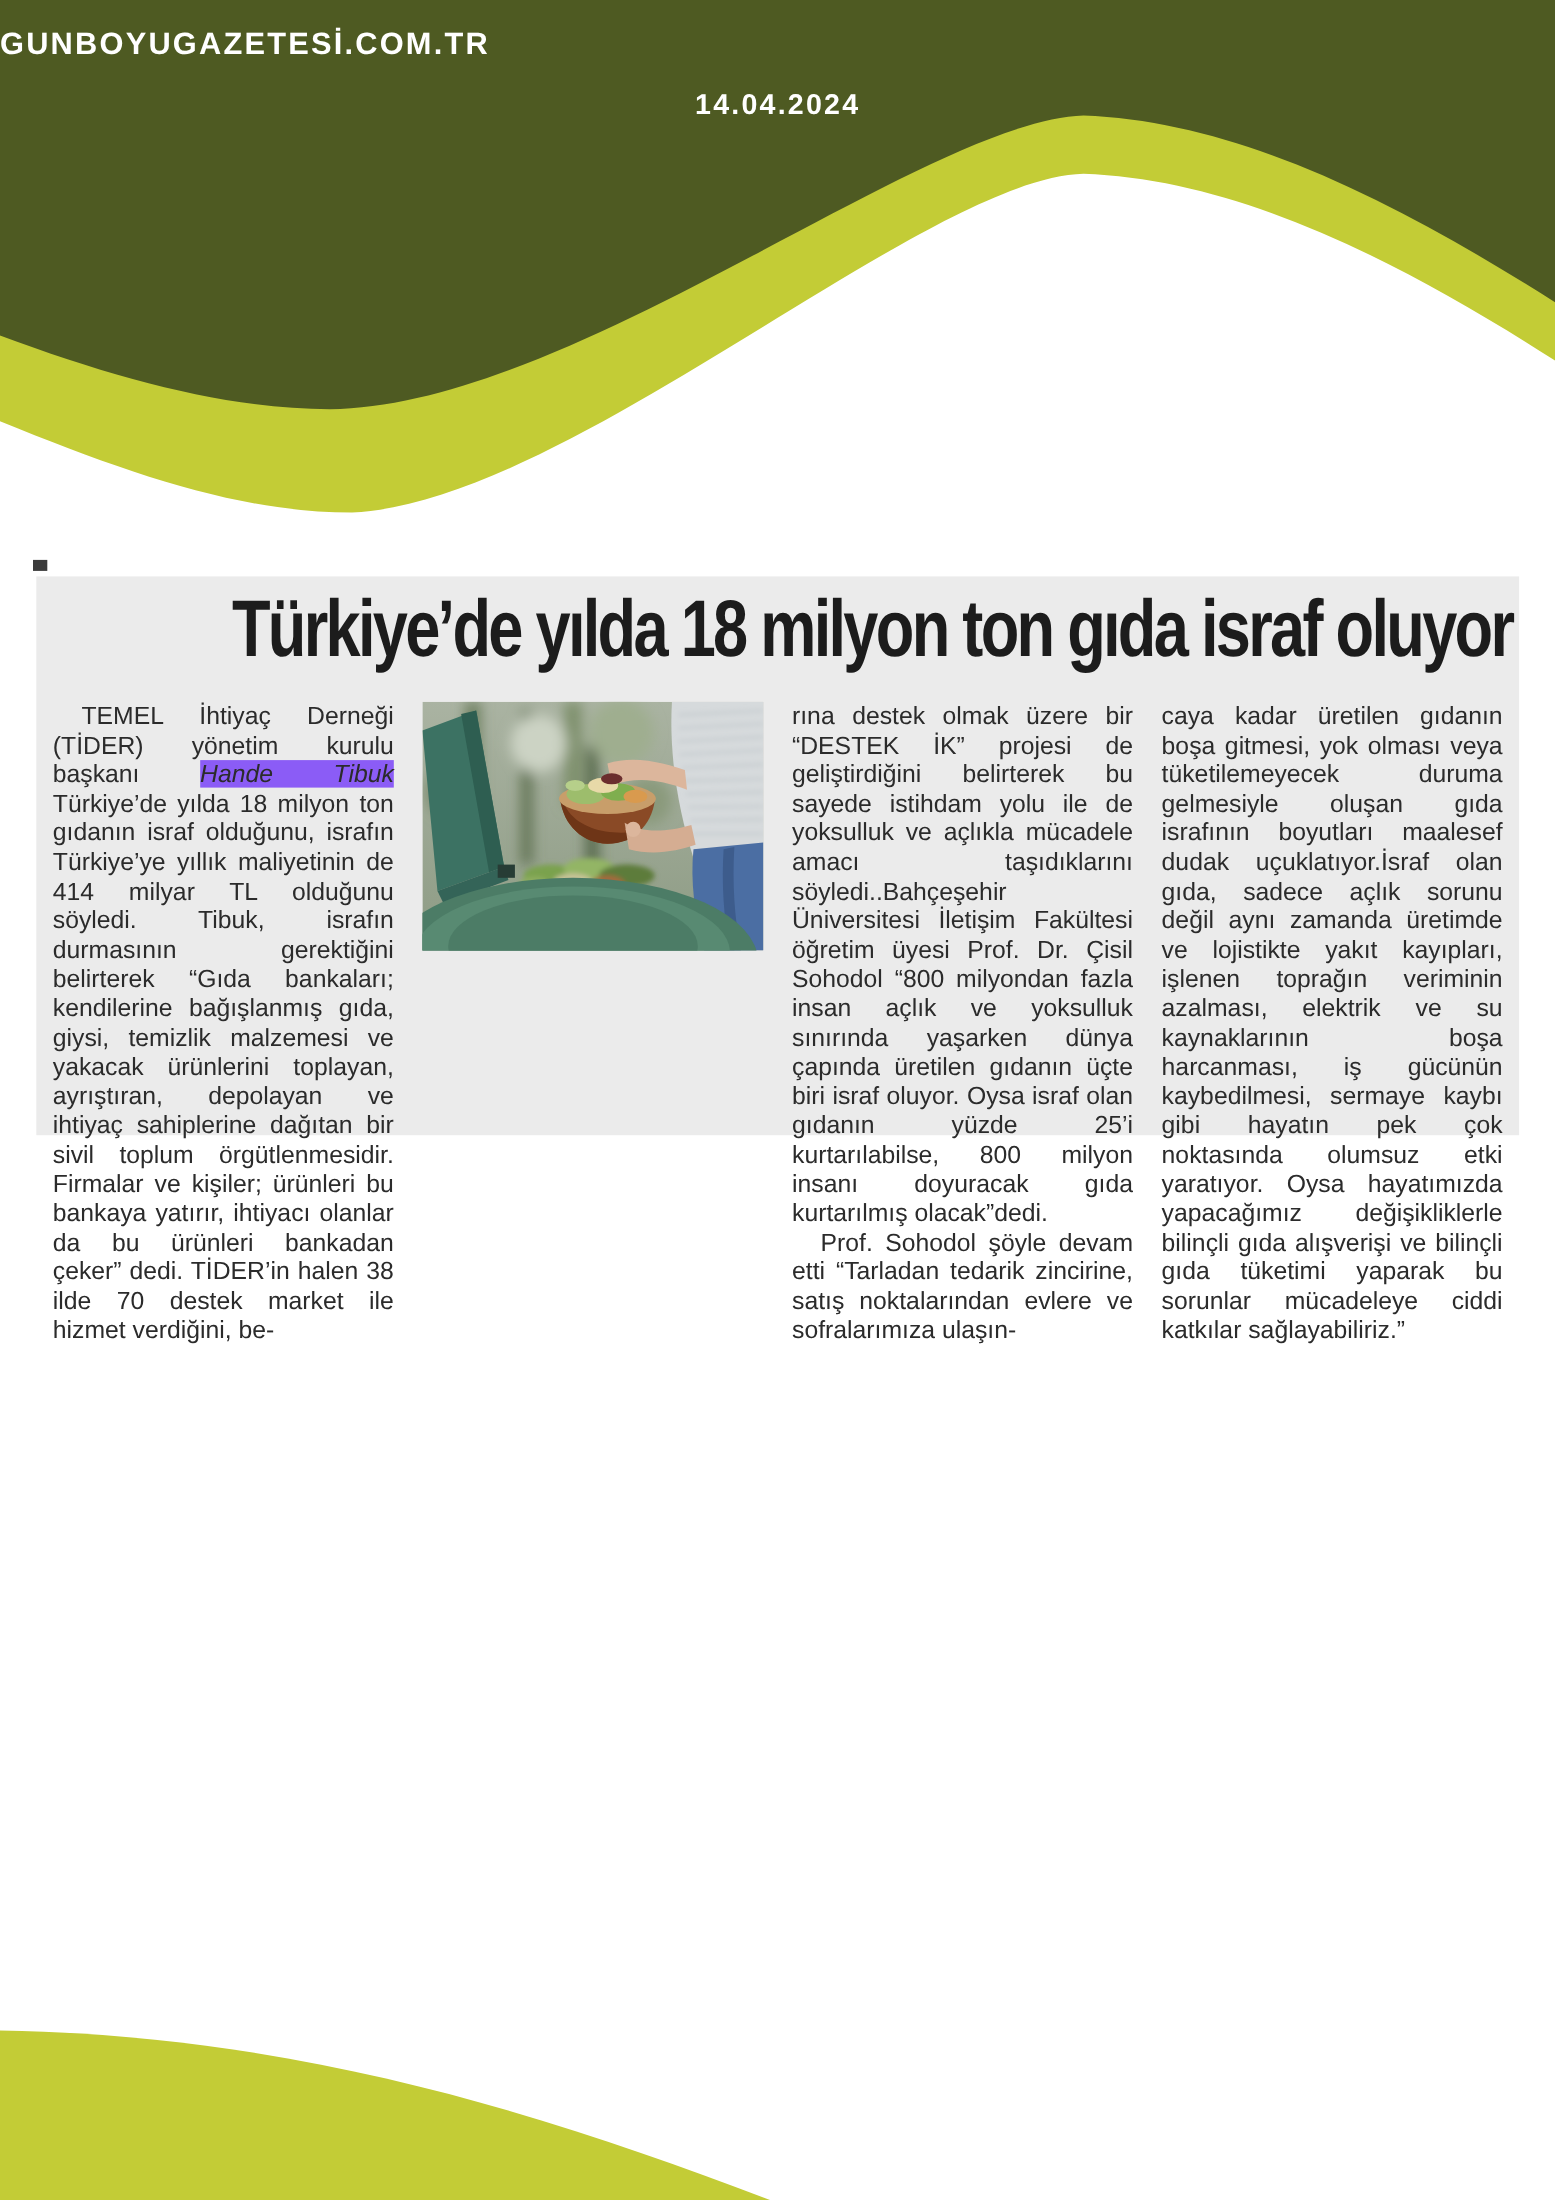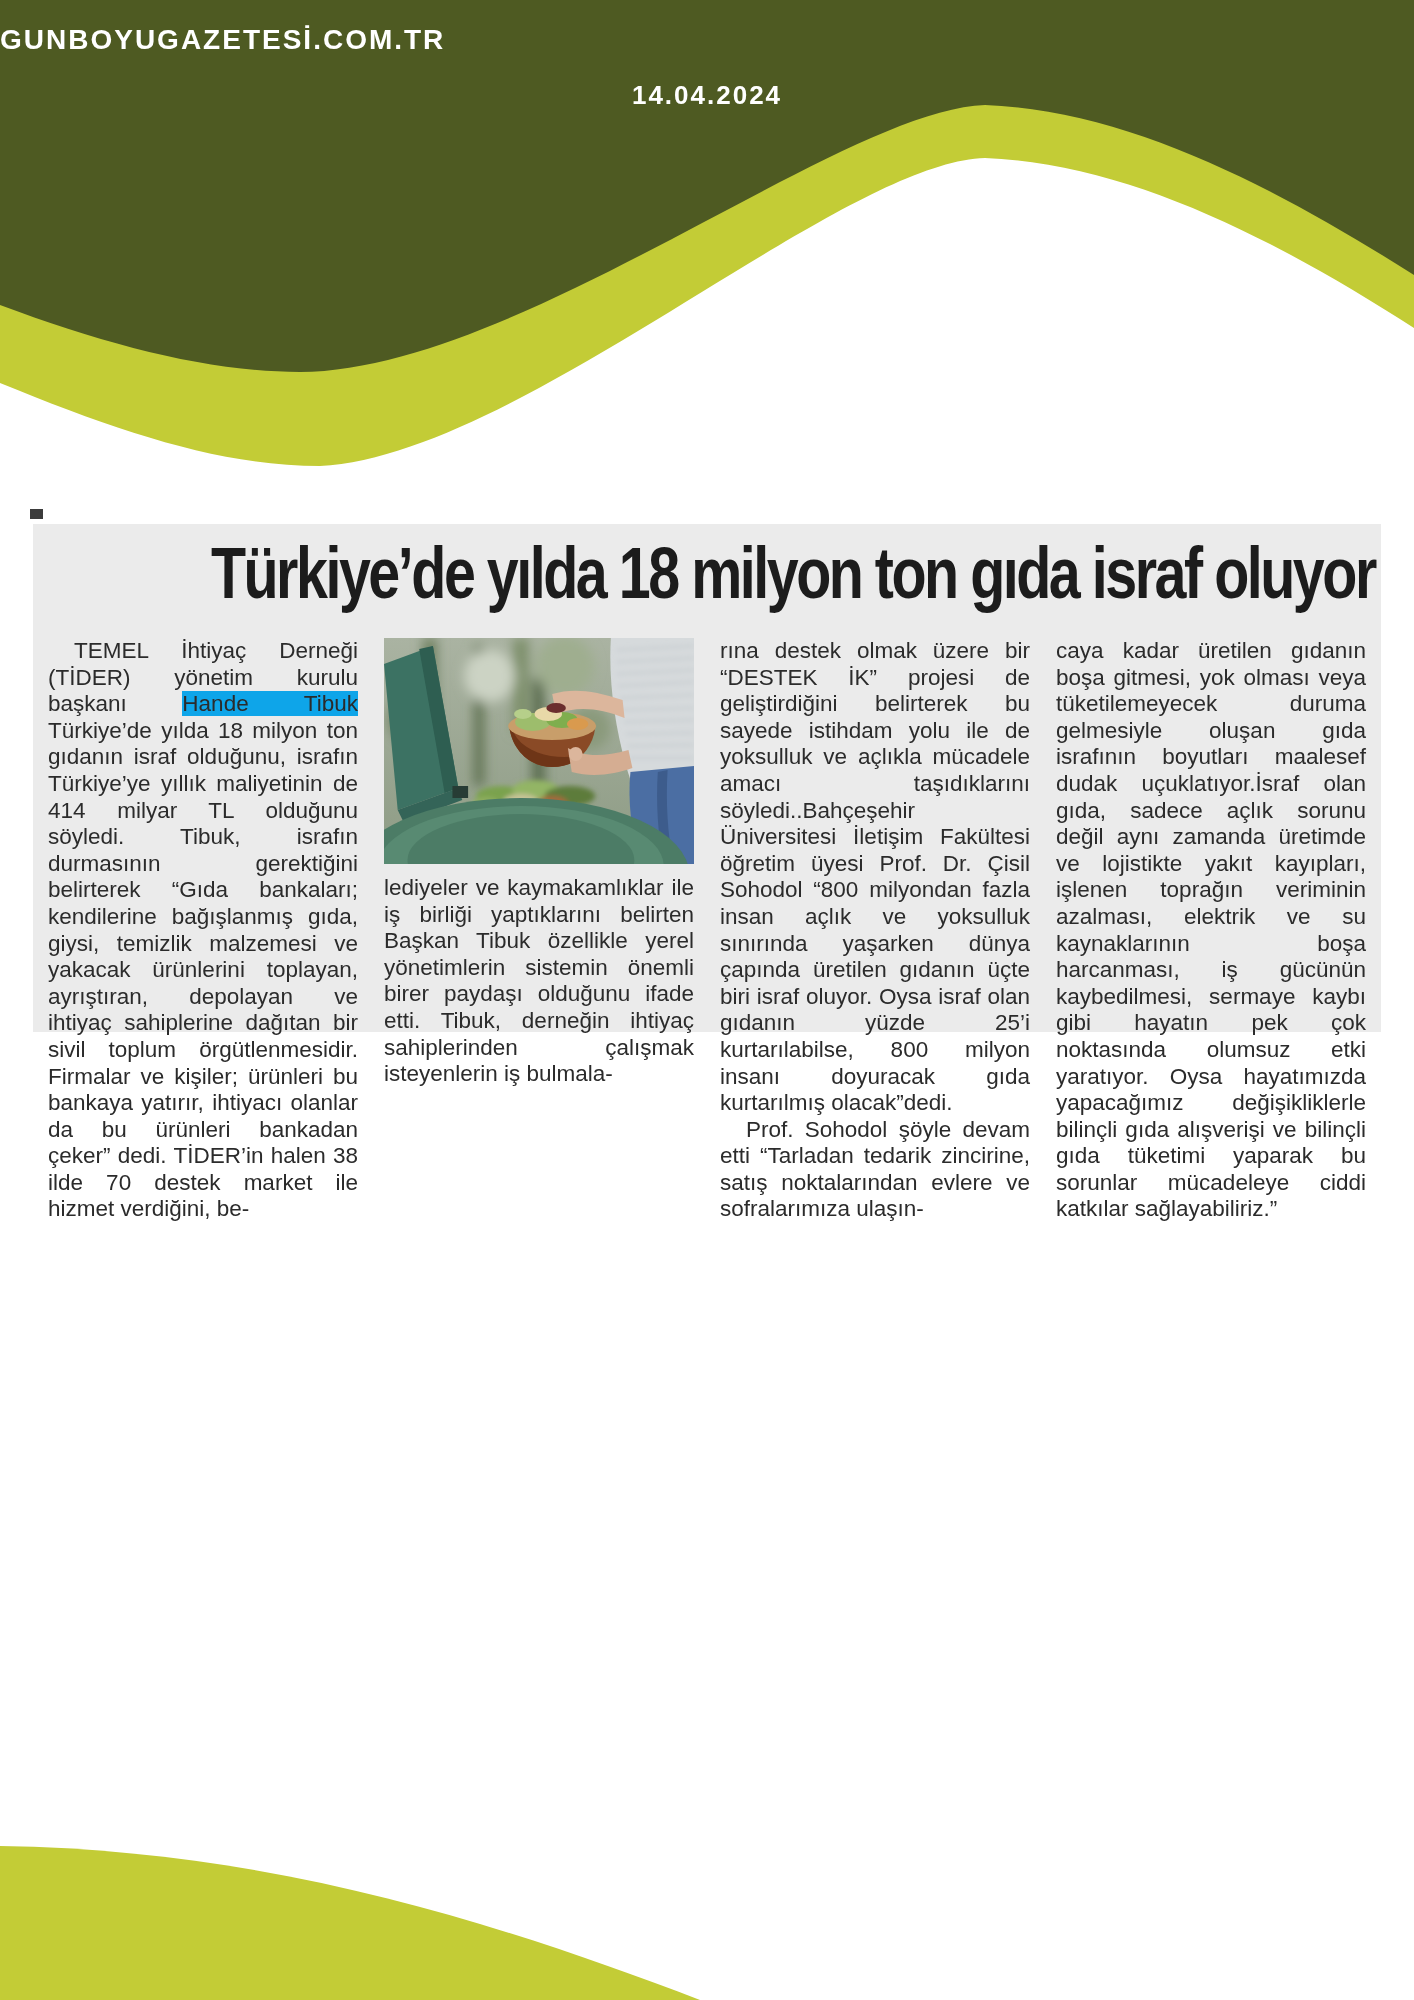--- a/index.html
+++ b/index.html
@@ -42,21 +42,21 @@
     position:absolute; left:15px; top:114px; width:1318px;
     display:flex; gap:26px;
   }
   .col {
     flex:1; min-width:0;
     font-size:22.5px; line-height:26.6px; color:#2b2b2b; text-align:justify;
   }
   .col p { margin:0; }
   .col p.indent { text-indent:26px; }
   .lead { font-weight:normal; }
-  .hl { background:#0ea5e9; }
+  .hl { background:#8b5cf6;font-style:italic; }
 
   .photo { width:100%; height:226px; display:block; margin-bottom:11px; }
 
   
   .bottom-blob { position:absolute; left:0; bottom:0; width:710px; height:160px; display:block; }
 </style>
 </head>
 <body>
 
 <div>
@@ -169,21 +169,20 @@
             <circle cx="196" cy="116" r="7" fill="#dcb69c"></circle>
           </g>
 
           <g>
             <ellipse cx="140" cy="236" rx="172" ry="76" fill="#4c7c66"></ellipse>
             <ellipse cx="140" cy="228" rx="146" ry="60" fill="#588a72"></ellipse>
             <ellipse cx="140" cy="222" rx="116" ry="46" fill="#4c7c66"></ellipse>
             <path d="M-10,226 L290,226 L290,230 L-10,230 Z" fill="#3f6f59" opacity="0.5"></path>
           </g>
         </svg>
-        <p>lediyeler ve kaymakamlıklar ile iş birliği yaptıklarını belirten Başkan Tibuk özellikle yerel yönetimlerin sistemin önemli birer paydaşı olduğunu ifade etti. Tibuk, derneğin ihtiyaç sahiplerinden çalışmak isteyenlerin iş bulmala-</p>
       </div>
 
       <div class="col">
         <p>rına destek olmak üzere bir “DESTEK İK” projesi de geliştirdiğini belirterek bu sayede istihdam yolu ile de yoksulluk ve açlıkla mücadele amacı taşıdıklarını söyledi..Bahçeşehir Üniversitesi İletişim Fakültesi öğretim üyesi Prof. Dr. Çisil Sohodol “800 milyondan fazla insan açlık ve yoksulluk sınırında yaşarken dünya çapında üretilen gıdanın üçte biri israf oluyor. Oysa israf olan gıdanın yüzde 25’i kurtarılabilse, 800 milyon insanı doyuracak gıda kurtarılmış olacak”dedi.</p>
         <p class="indent">Prof. Sohodol şöyle devam etti “Tarladan tedarik zincirine, satış noktalarından evlere ve sofralarımıza ulaşın-</p>
       </div>
 
       <div class="col">
         <p>caya kadar üretilen gıdanın boşa gitmesi, yok olması veya tüketilemeyecek duruma gelmesiyle oluşan gıda israfının boyutları maalesef dudak uçuklatıyor.İsraf olan gıda, sadece açlık sorunu değil aynı zamanda üretimde ve lojistikte yakıt kayıpları, işlenen toprağın veriminin azalması, elektrik ve su kaynaklarının boşa harcanması, iş gücünün kaybedilmesi, sermaye kaybı gibi hayatın pek çok noktasında olumsuz etki yaratıyor. Oysa hayatımızda yapacağımız değişikliklerle bilinçli gıda alışverişi ve bilinçli gıda tüketimi yaparak bu sorunlar mücadeleye ciddi katkılar sağlayabiliriz.”</p>
       </div>

